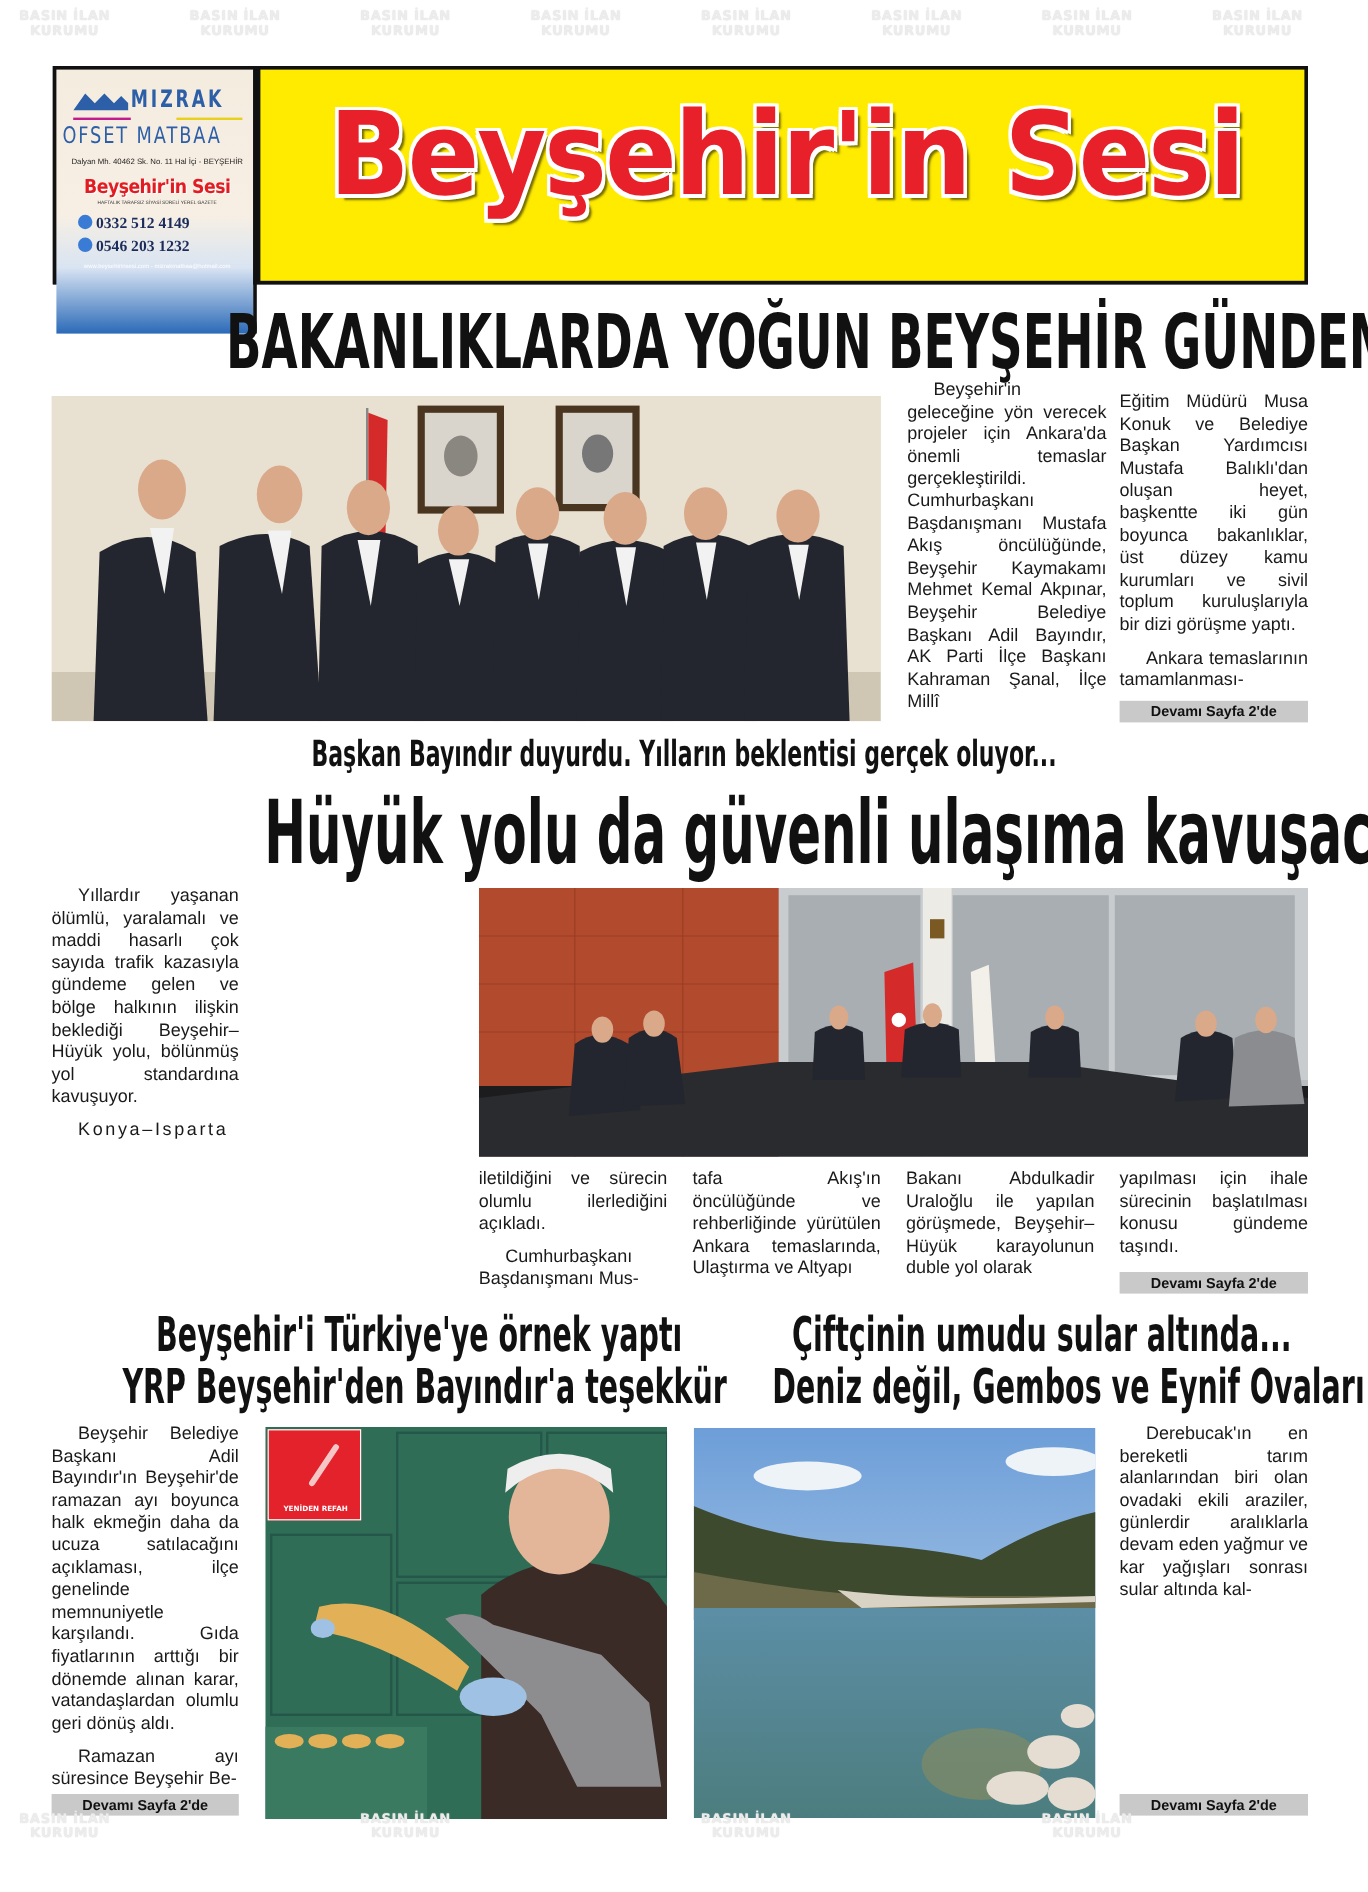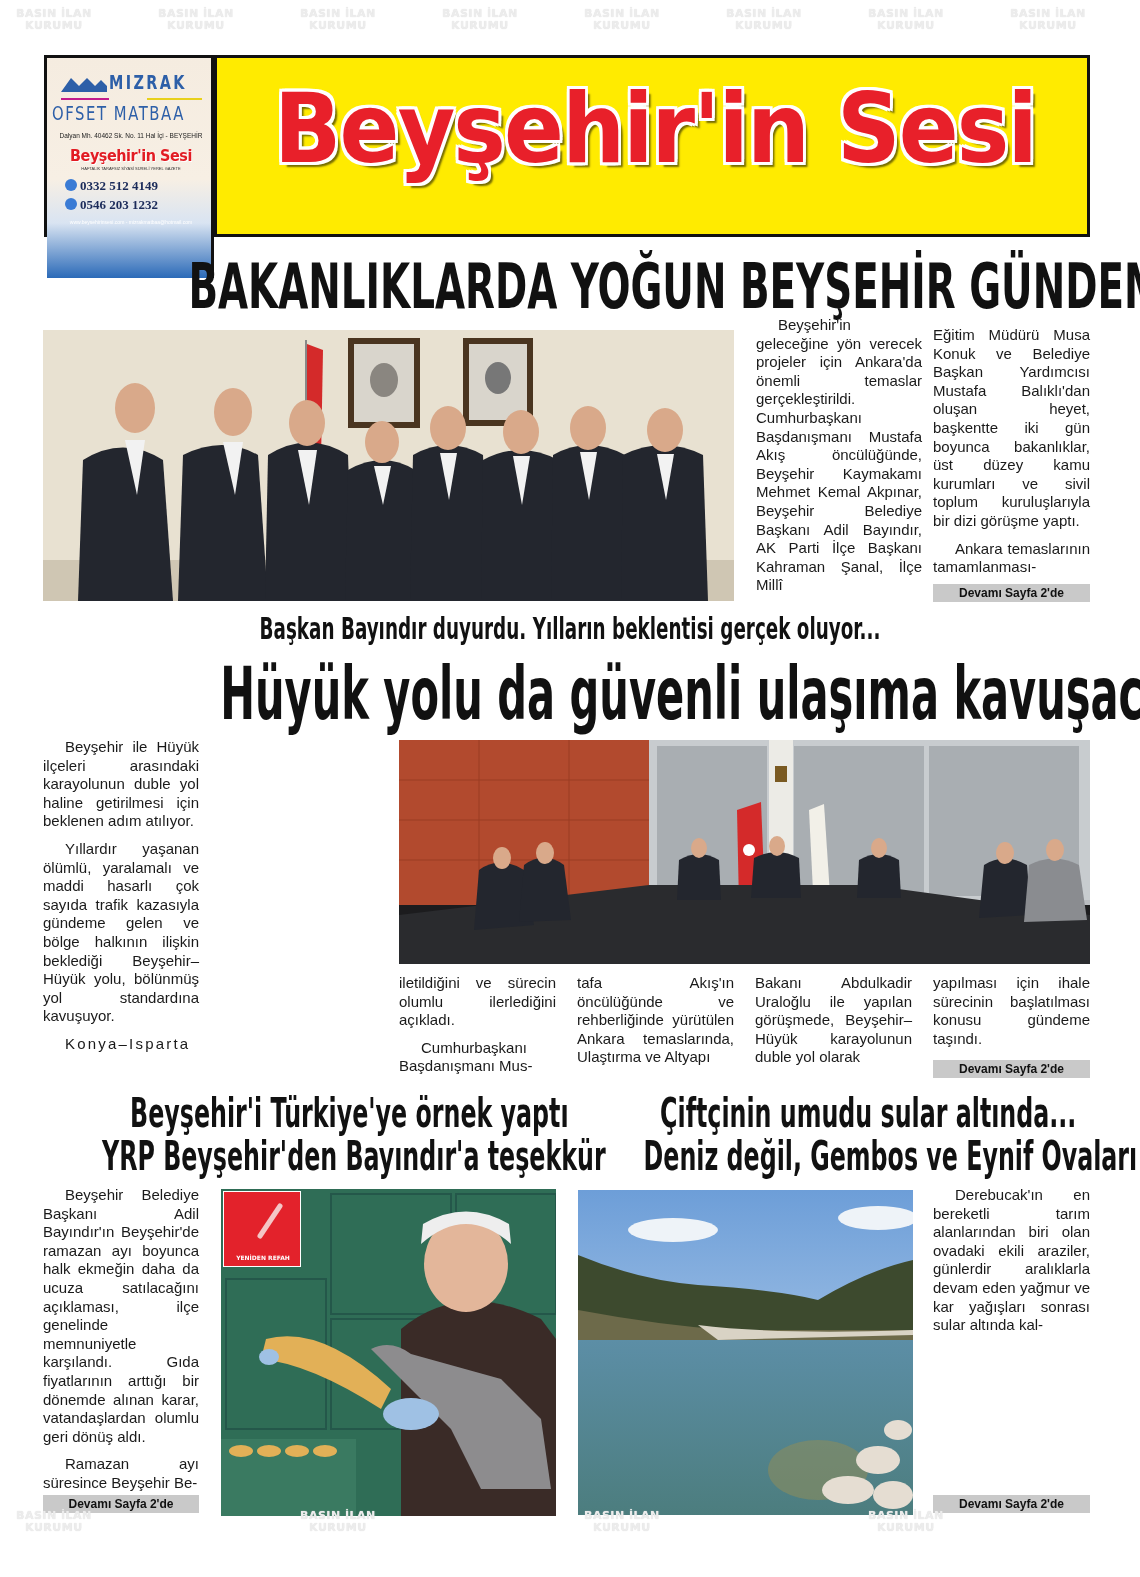--- a/index.html
+++ b/index.html
@@ -135,21 +135,20 @@
 <div class="col" style="left:933px; top:326px; width:157px;">
   <p class="cont">Eğitim Müdürü Musa Konuk ve Belediye Başkan Yardımcısı Mustafa Balıklı'dan oluşan heyet, başkentte iki gün boyunca bakanlıklar, üst düzey kamu kurumları ve sivil toplum kuruluşlarıyla bir dizi görüşme yaptı.</p>
   <p class="last">Ankara temaslarının tamamlanması-</p>
 </div>
 <div class="devami" style="left:933px; top:584px; width:157px;">Devamı Sayfa 2'de</div>
 
 <div class="headline" style="left:40px; top:610px; width:1060px; font-size:30px; line-height:38px; transform:scaleX(0.68);">Başkan Bayındır duyurdu. Yılların beklentisi gerçek oluyor...</div>
 <div class="headline" style="left:40px; top:650px; width:1060px; font-size:70px; line-height:84px; transform:scaleX(0.66) scaleY(1.05);">Hüyük yolu da güvenli ulaşıma kavuşacak</div>
 
 <div class="col" style="left:43px; top:738px; width:156px;">
-  <p>Beyşehir ile Hüyük ilçeleri arasındaki karayolunun duble yol haline getirilmesi için beklenen adım atılıyor.</p>
   <p>Yıllardır yaşanan ölümlü, yaralamalı ve maddi hasarlı çok sayıda trafik kazasıyla gündeme gelen ve bölge halkının ilişkin beklediği Beyşehir–Hüyük yolu, bölünmüş yol standardına kavuşuyor.</p>
   <p class="last spaced">Konya–Isparta</p>
 </div>
 <div class="col" style="left:221px; top:738px; width:157px;">
 </div>
 
 <div class="photo" style="left:399px; top:740px; width:691px; height:224px;">
   <svg width="691" height="224" viewBox="0 0 691 224">
     <rect width="691" height="224" fill="#b9bcc0"></rect>
     <rect x="0" y="0" width="250" height="224" fill="#b24a2e"></rect>

